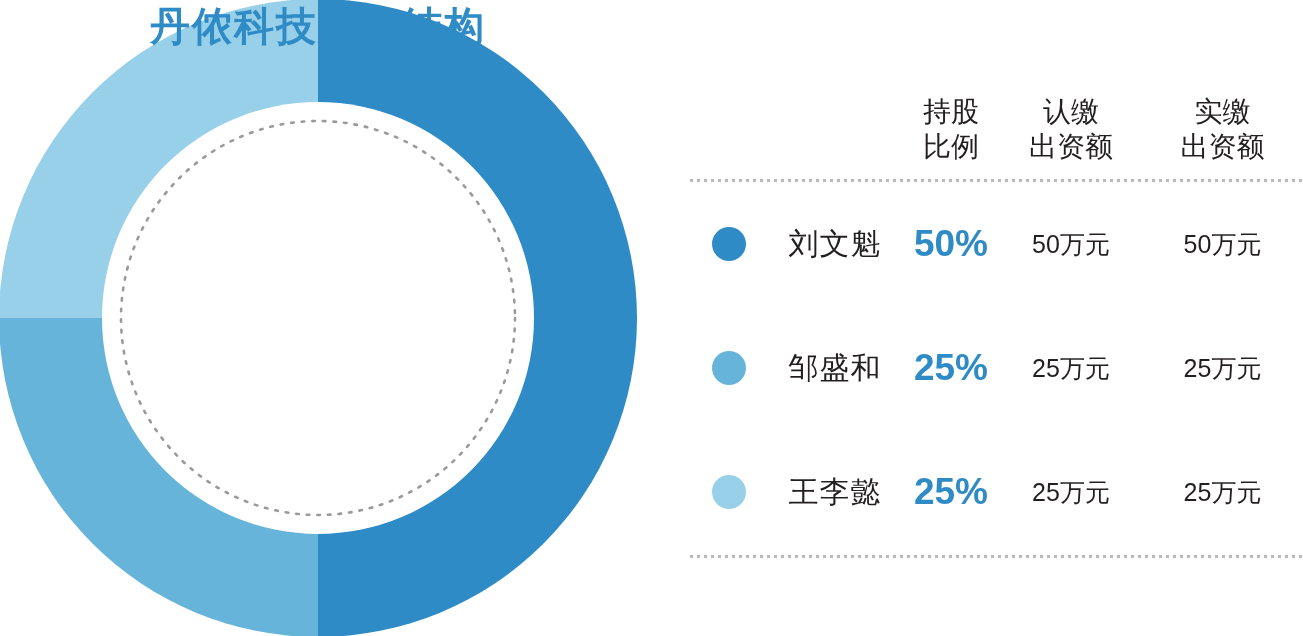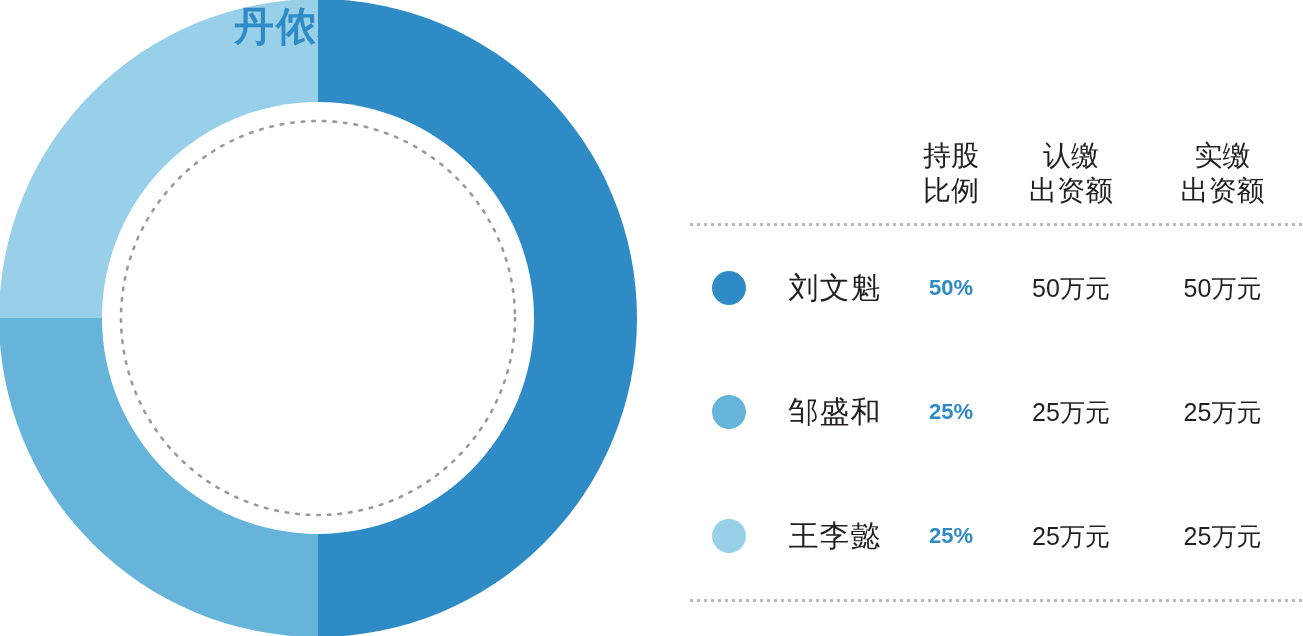--- a/index.html
+++ b/index.html
@@ -62,21 +62,20 @@
     left: 690px;
     top: 0;
     width: 613px;
     height: 636px;
   }
 
   .tbl {
     width: 613px;
     border-collapse: collapse;
     table-layout: fixed;
-    margin-top: 44px;
   }
   .tbl col.c-dot   { width: 78px; }
   .tbl col.c-name  { width: 134px; }
   .tbl col.c-pct   { width: 98px; }
   .tbl col.c-sub   { width: 142px; }
   .tbl col.c-paid  { width: 161px; }
 
   .hdr-row th {
     padding: 0;
     vertical-align: bottom;
@@ -120,21 +119,21 @@
     vertical-align: middle;
   }
   .name-cell {
     font-size: 30px;
     color: #231F20;
     text-align: center;
     letter-spacing: 1px;
     font-family: Liberation Serif, serif;
   }
   .pct-cell {
-    font-size: 22px;
+    font-size: 37px;
     font-weight: bold;
     color: #2E8BC6;
     text-align: center;
   }
   .amt-cell {
     font-size: 25px;
     color: #231F20;
     text-align: center;
   }
 </style>
@@ -149,20 +148,21 @@
           <path d="M 319 319 L 319.00 0.00 A 319 319 0 0 1 319.00 638.00 Z" fill="#2E8BC6"></path>
           <path d="M 319 319 L 319.00 638.00 A 319 319 0 0 1 0.00 319.00 Z" fill="#67B4DB"></path>
           <path d="M 319 319 L 0.00 319.00 A 319 319 0 0 1 319.00 0.00 Z" fill="#97D0E8"></path>
         </g>
       <circle id="donut-hole" cx="319" cy="319" r="216" fill="#ffffff"></circle>
       <circle id="donut-dotted" cx="319" cy="319" r="197" fill="none" stroke="#9a9a9a" stroke-width="2.6" stroke-dasharray="2.6 8" stroke-linecap="round"></circle>
     </svg>
 
     <div class="center-label">
       <span class="line">丹侬科技</span>
+      <span class="line">股权结构</span>
     </div>
   </div>
 
   <div class="table-wrap">
     <table class="tbl">
       <colgroup>
         <col class="c-dot">
           <col class="c-name">
           <col class="c-pct">
           <col class="c-sub">

